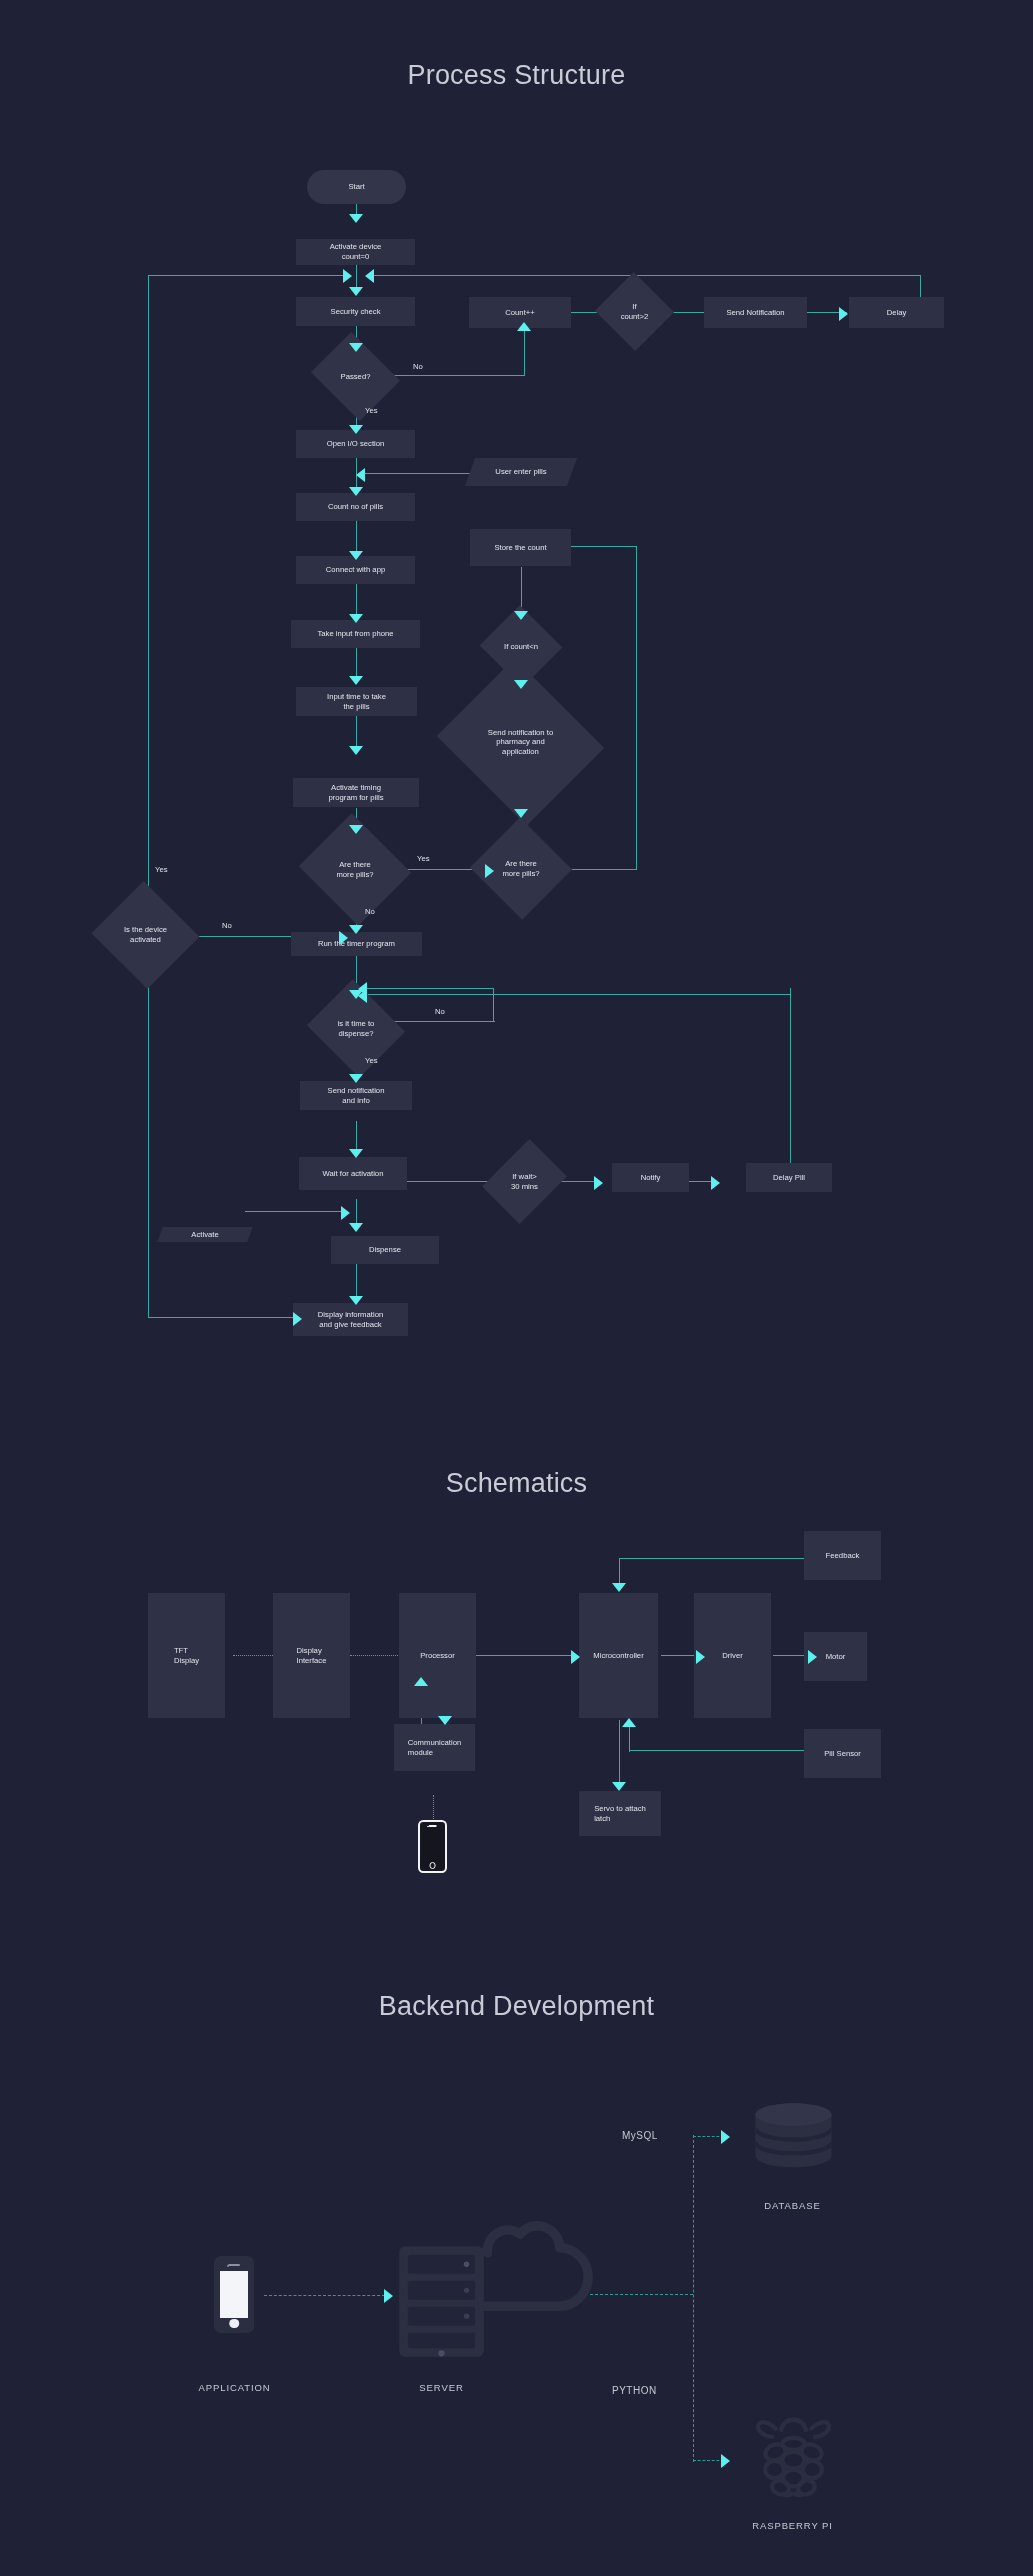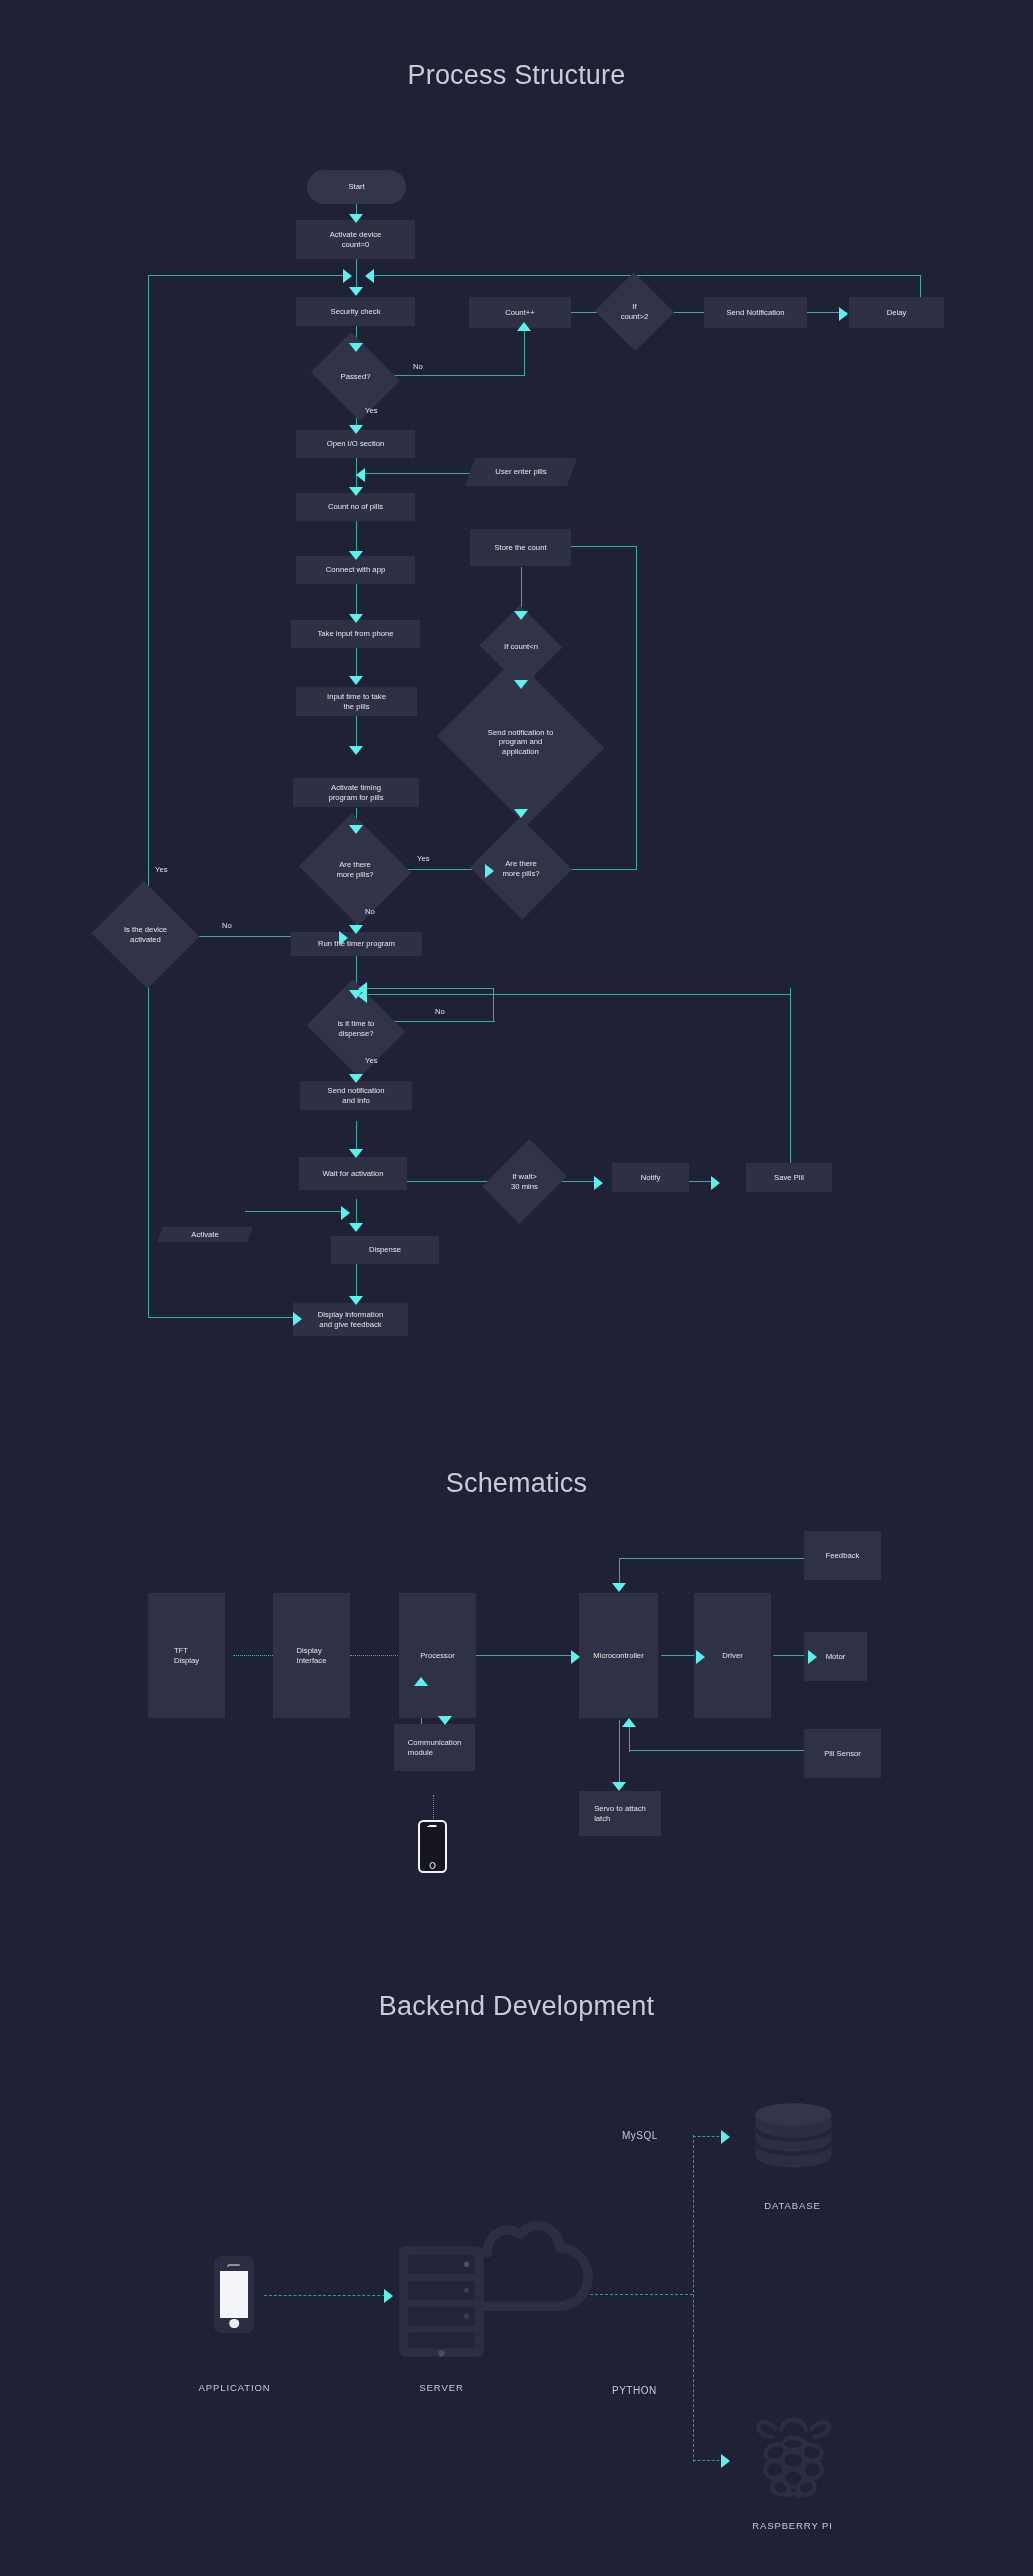--- a/index.html
+++ b/index.html
@@ -283,21 +283,21 @@
   <div class="arrow down" style="left:349px; top:1296px;"></div>
 
   <div class="ln h" style="left:148px; top:1317px; width:195px;"></div>
   <div class="arrow right" style="left:293px; top:1312px;"></div>
   <div class="ln v" style="left:148px; top:882px; height:436px;"></div>
 
   <div class="node stadium" style="left:307px; top:170px; width:99px; height:34px;">
     <span class="lbl">Start</span>
     </div>
 
-  <div class="node proc" style="left:296px; top:220px; width:119px; height:39px;">
+  <div class="node proc" style="left:296px; top:239px; width:119px; height:26px;">
     <span class="lbl" style="white-space:pre-line;">Activate device
 count=0</span>
     </div>
 
   <div class="node proc" style="left:296px; top:297px; width:119px; height:29px;">
     <span class="lbl">Security check</span>
     </div>
 
   <div class="node dec" style="left:321px; top:348px; width:69px; height:57px;">
     <span class="dia"></span>
@@ -353,21 +353,21 @@
     </div>
 
   <div class="node proc" style="left:296px; top:687px; width:121px; height:29px;">
     <span class="lbl" style="white-space:pre-line;">Input time to take
 the pills</span>
     </div>
 
   <div class="node dec" style="left:457px; top:687px; width:127px; height:110px;">
     <span class="dia"></span>
     <span class="lbl" style="white-space:pre-line;">Send notification to
-program and
+pharmacy and
 application</span>
     </div>
 
   <div class="node proc" style="left:293px; top:778px; width:126px; height:29px;">
     <span class="lbl" style="white-space:pre-line;">Activate timing
 program for pills</span>
     </div>
 
   <div class="node dec" style="left:313px; top:832px; width:84px; height:75px;">
     <span class="dia"></span>
@@ -410,21 +410,21 @@
     <span class="dia"></span>
     <span class="lbl" style="white-space:pre-line;">If wait&gt;
 30 mins</span>
     </div>
 
   <div class="node proc" style="left:603px; top:1163px; width:77px; height:29px;margin-left:9px;">
     <span class="lbl">Notify</span>
     </div>
 
   <div class="node proc" style="left:746px; top:1163px; width:86px; height:29px;">
-    <span class="lbl">Save Pill</span>
+    <span class="lbl">Delay Pill</span>
     </div>
 
   <div class="node io" style="left:160px; top:1198px; width:90px; height:15px;margin-top:29px;">
     <span class="io-shape"></span>
     <span class="lbl">Activate</span>
     </div>
 
   <div class="node proc" style="left:299px; top:1236px; width:108px; height:27.6px;margin-left:32px;">
     <span class="lbl">Dispense</span>
     </div>

